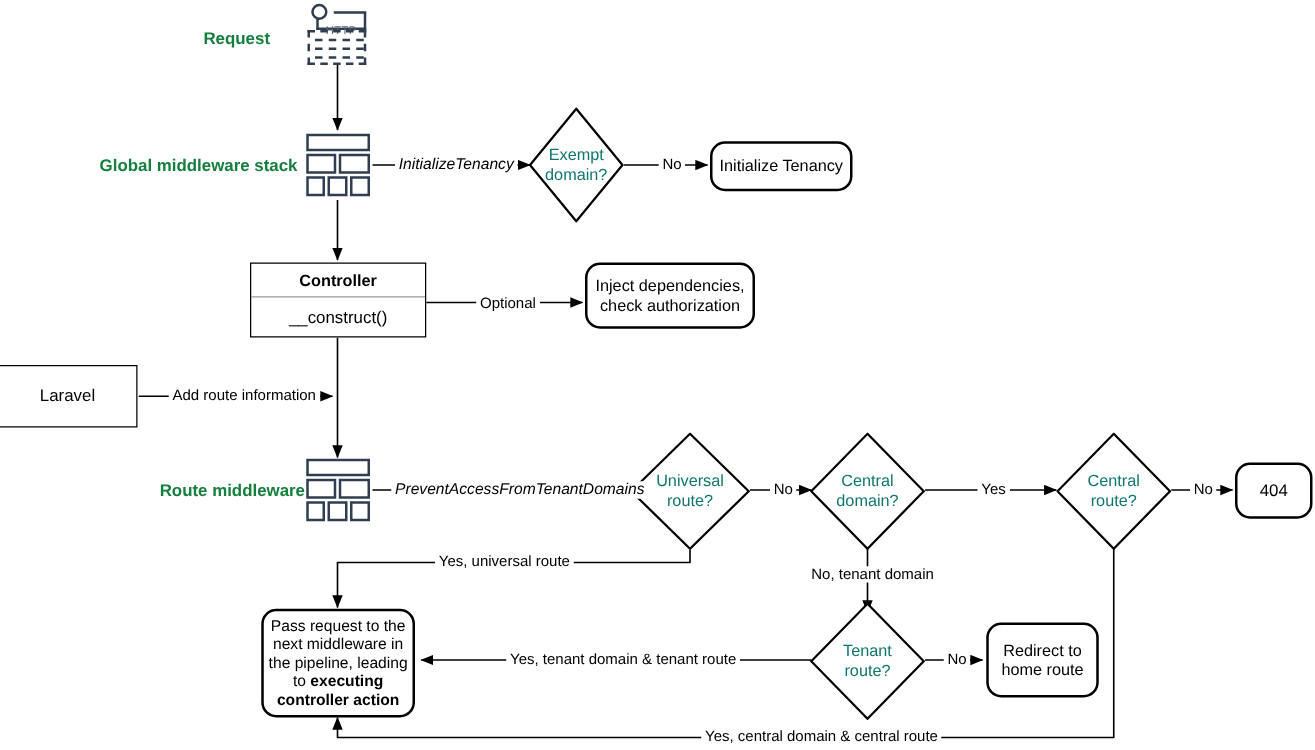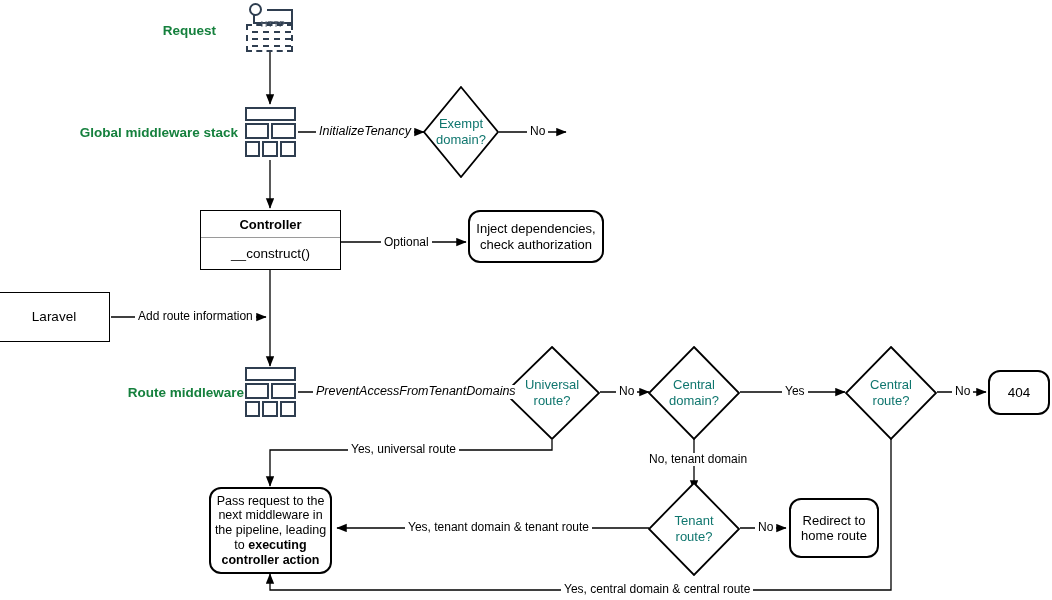--- a/index.html
+++ b/index.html
@@ -326,20 +326,23 @@
       <polygon points="46,1 91,47 46,93 1,47" fill="#ffffff" stroke="#000000" stroke-width="1.8"></polygon>
     </svg>
     <div class="diamond-label">
       <div>
         <div>Tenant</div>
         <div>route?</div>
       </div>
     </div>
   </div>
 
+  <div class="node rect-round" style="left:568px; top:113px; width:114px; height:40px;">
+    <span class="node-text">Initialize Tenancy</span>
+  </div>
 
   <div class="uml" style="left:200px; top:210px; width:141px; height:60px;">
     <div class="uml-title">Controller</div>
     <div class="uml-body">__construct()</div>
   </div>
 
   <div class="node rect-round" style="left:468px; top:210px; width:136px; height:53px;">
     <span class="node-text">
       <span>Inject dependencies,</span><br>
       <span>check authorization</span>

